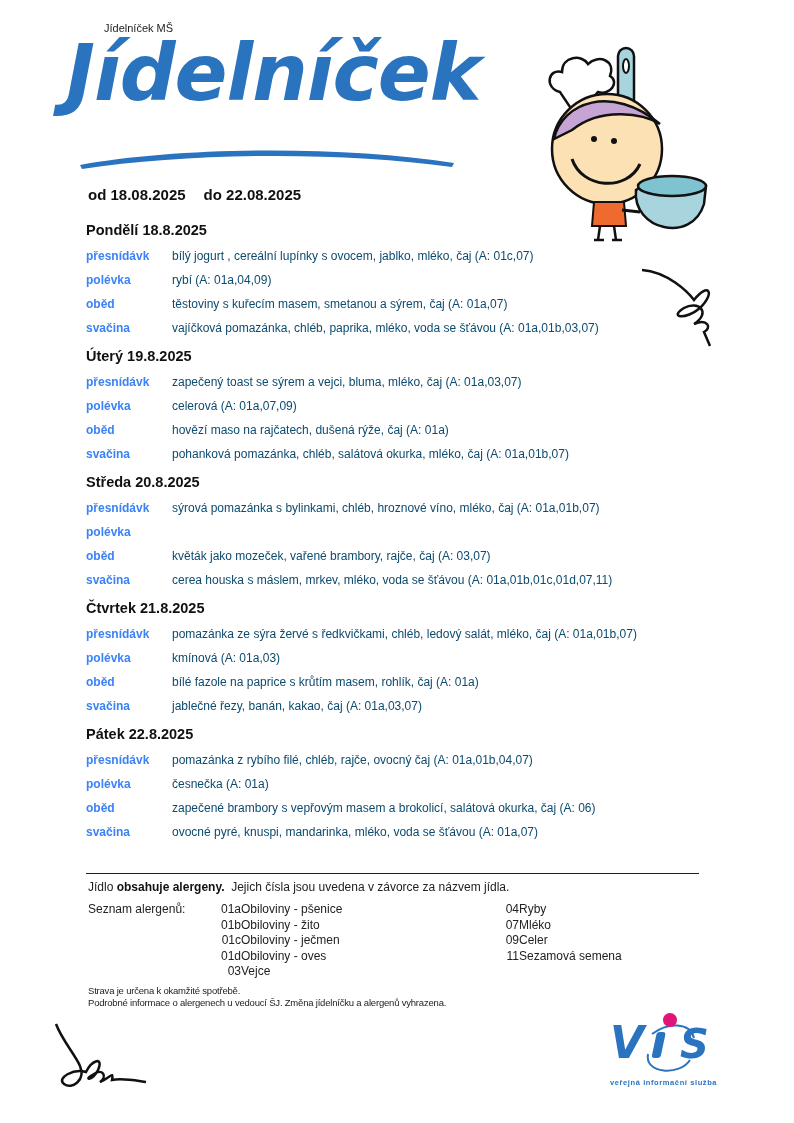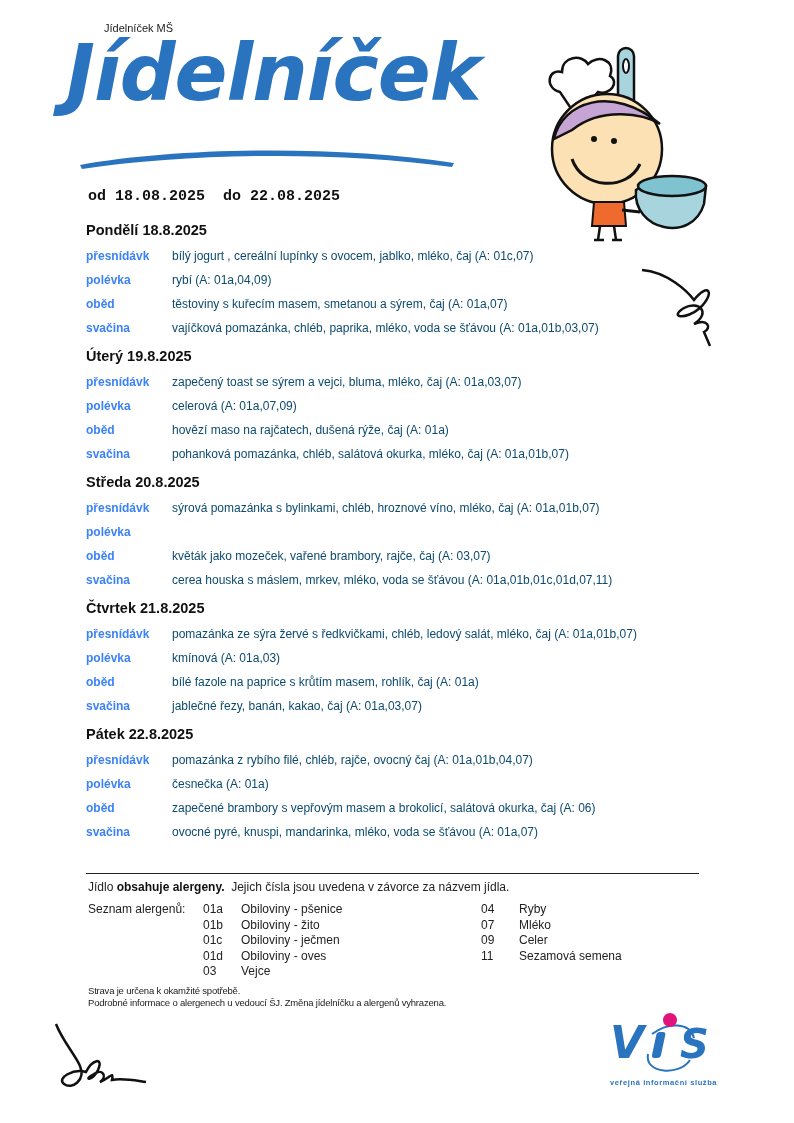--- a/index.html
+++ b/index.html
@@ -2,39 +2,39 @@
 <html><head>
 <meta charset="utf-8">
 <style>
   html, body { margin: 0; padding: 0; background: #ffffff; }
   body { width: 794px; height: 1123px; position: relative; overflow: hidden; font-family: "Liberation Sans", sans-serif; color: #1a1a1a; }
   .abs { position: absolute; }
   .small-title { left: 104px; top: 22px; font-size: 11px; color: #222; }
   .logo-title { left: 66px; top: 34px; font-family: "DejaVu Sans", sans-serif; font-weight: bold; font-style: italic; font-size: 78px; letter-spacing: -1px; color: #2a74bf; line-height: 1; }
   .logo-swoosh { left: 78px; top: 145px; }
   .date-range { left: 88px; top: 186px; font-size: 15px; font-weight: bold; color: #111; }
-  .date-range span { display: inline-block; font-family: Liberation Mono, monospace; }
+  .date-range span { display: inline-block; }
   .date-range .gap { width: 18px; }
   .chef { left: 532px; top: 44px; }
   .sig-right { left: 638px; top: 262px; }
   .sig-left { left: 52px; top: 1020px; }
 
   .days { left: 86px; top: 220px; width: 640px; }
   .day { margin-bottom: 6px; }
   .day-title { font-size: 14.5px; font-weight: bold; color: #111; height: 21px; line-height: 21px; margin-bottom: 3px; }
   .meal { display: flex; height: 24px; line-height: 24px; font-size: 12px; }
   .meal-label { width: 86px; font-weight: bold; color: #3b82f6; flex-shrink: 0; }
   .meal-text { color: #0c4a6e; white-space: nowrap; }
 
   .divider { left: 86px; top: 873px; width: 613px; height: 1px; background: #222; }
   .allergen-note { left: 88px; top: 880px; font-size: 12px; color: #222; }
   .allergen-note b { color: #111; }
   .allergen-label { left: 88px; top: 902px; font-size: 12px; color: #222; }
   .allergen-col { font-size: 12px; color: #222; line-height: 15.5px; }
-  .allergen-col .row { display: flex; }
+  .allergen-col .row { display: flex; text-align: right; }
   .allergen-col .code { width: 38px; }
   .col1 { left: 203px; top: 902px; }
   .col2 { left: 481px; top: 902px; }
   .footnote { left: 88px; top: 985px; font-size: 9.5px; color: #222; line-height: 12px; letter-spacing: -0.2px; }
 
   .vis-logo { left: 608px; top: 1008px; }
   .vis-sub { left: 610px; top: 1078px; font-size: 7.5px; font-weight: bold; color: #2a74bf; letter-spacing: 0.6px; }
 </style>
 </head>
 <body>

